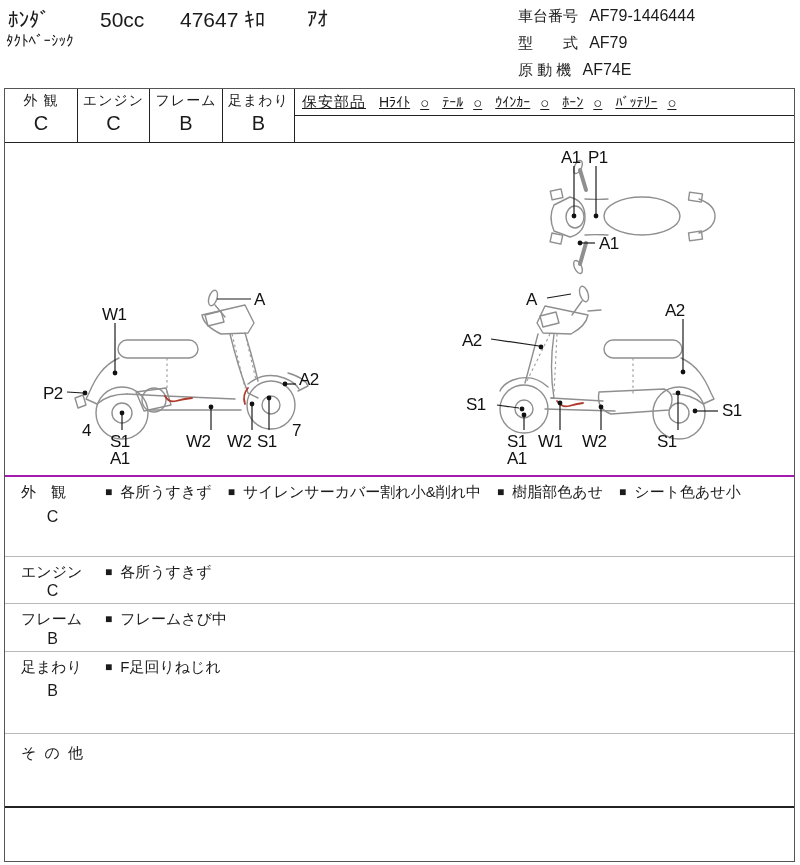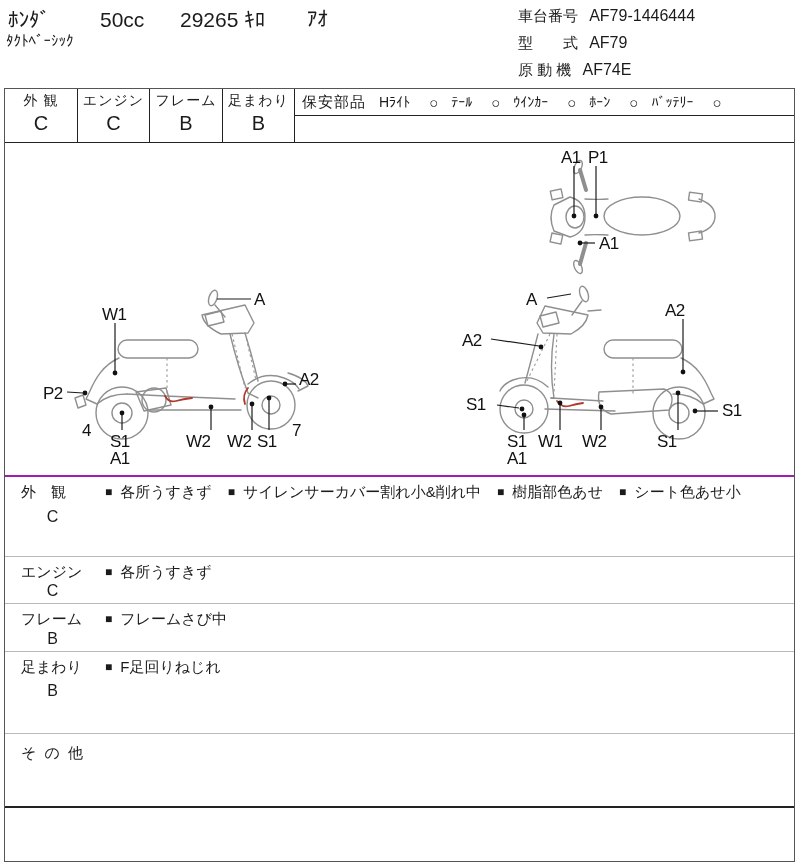--- a/index.html
+++ b/index.html
@@ -19,23 +19,23 @@
          border:1px solid #555;box-sizing:border-box;}
 
   
   .ratings-row{position:relative;height:54px;border-bottom:1px solid #222;
                display:flex;box-sizing:border-box;}
   .rating-cell{border-right:1px solid #222;text-align:center;box-sizing:border-box;}
   .rating-cell .rlabel{font-size:14px;margin-top:3px;letter-spacing:1px;}
   .rating-cell .rgrade{font-size:20px;line-height:26px;}
   .safety{flex:1;display:flex;flex-direction:column;box-sizing:border-box;}
   .s-row1{height:27px;border-bottom:1px solid #222;display:flex;align-items:center;
-          padding-left:7px;gap:13px;font-size:14px;box-sizing:border-box;}
+          padding-left:7px;gap:13px;font-size:14px;box-sizing:border-box;text-decoration:underline;}
   .s-title{letter-spacing:1px;font-size:15px;}
-  .s-item{display:flex;align-items:center;gap:19px;}
+  .s-item{display:flex;align-items:center;gap:10px;}
   .s-ok{font-size:15px;}
   .s-row2{height:25px;display:flex;align-items:center;padding-left:14px;gap:20px;font-size:14px;}
   .s-keylabel{font-size:15px;}
 
   
   .diagram{position:relative;height:334px;border-bottom:2px solid #a21caf;box-sizing:border-box;}
   .dlabel{position:absolute;font-size:17px;letter-spacing:-0.5px;white-space:nowrap;color:#111;}
 
   
   .cond{position:relative;box-sizing:border-box;border-bottom:1px solid #b9b9b9;}
@@ -53,21 +53,21 @@
   svg .dmg{fill:none;stroke-width:1.8;stroke-linecap:round;}
 </style>
 </head>
 <body>
 
 <div class="page">
 
   <div>
     <span class="abs hdr-small" style="left:8px;top:8px">ﾎﾝﾀﾞ</span>
     <span class="abs hdr-small" style="left:100px;top:8px">50cc</span>
-    <span class="abs hdr-small" style="left:180px;top:8px">29265 ｷﾛ</span>
+    <span class="abs hdr-small" style="left:180px;top:8px">47647 ｷﾛ</span>
     <span class="abs hdr-small" style="left:307px;top:7px">ｱｵ</span>
     <span class="abs hdr-model" style="left:6px;top:32px">ﾀｸﾄﾍﾞｰｼｯｸ</span>
 
     <div class="abs hdr-right" style="left:518px;top:7px">
       <span class="lbl">車台番号</span>
       <span class="val">AF79-1446444</span>
     </div>
     <div class="abs hdr-right" style="left:518px;top:34px">
       <span class="lbl">型　　式</span>
       <span class="val">AF79</span>

